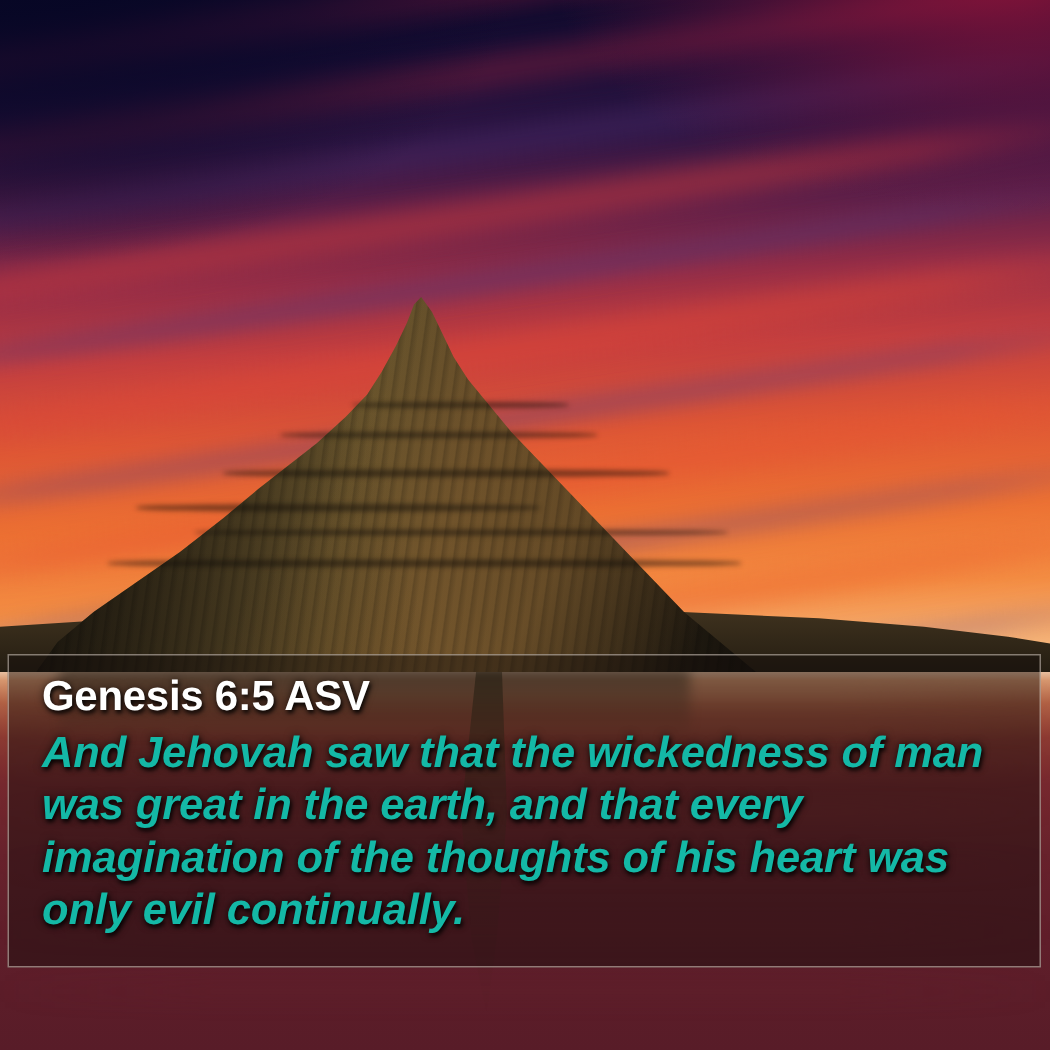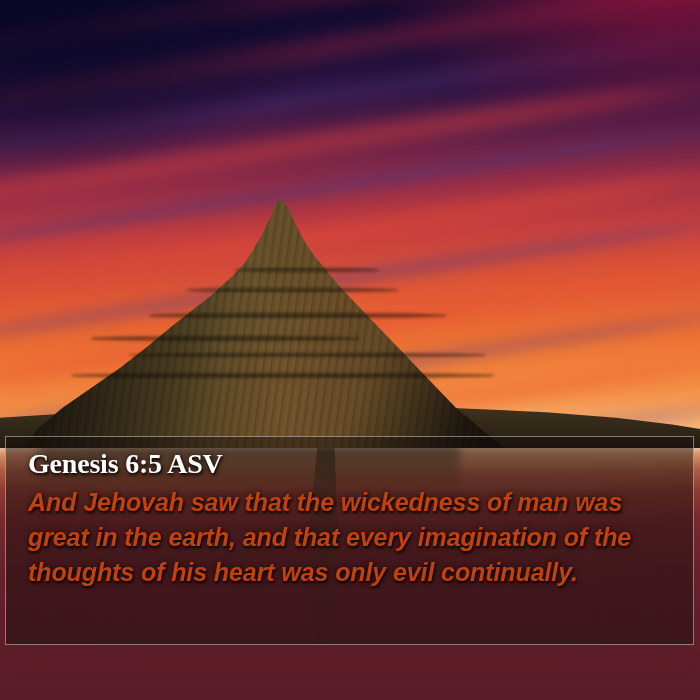--- a/index.html
+++ b/index.html
@@ -235,37 +235,37 @@
     top: 436px;
     width: 689px;
     height: 209px;
     box-sizing: border-box;
     background: rgba(20,12,10,0.46);
     border: 1px solid rgba(226,214,206,0.52);
     padding: 10px 20px 0 22px;
   }
   .verse-title {
     margin: 0;
-    font-family: Liberation Serif, serif;
+    font-family: Liberation Sans, sans-serif;
     font-size: 28px;
     font-weight: bold;
     font-style: normal;
     color: #ffffff;
     letter-spacing: -0.2px;
     line-height: 34px;
     text-shadow: 1px 2px 3px rgba(0,0,0,0.88),
                  0 0 6px rgba(0,0,0,0.6);
   }
   .verse-body {
     margin: 4px 0 0 0;
     font-family: "Liberation Sans", sans-serif;
-    font-size: 25px;
+    font-size: 29px;
     font-weight: bold;
     font-style: italic;
-    color: #c2410c;
+    color: #14b8a6;
     line-height: 35px;
     letter-spacing: -0.1px;
     text-shadow: 1px 2px 3px rgba(0,0,0,0.88),
                  0 0 6px rgba(0,0,0,0.6);
   }
 </style>
 </head>
 <body>
 
 <div class="verse-card">

